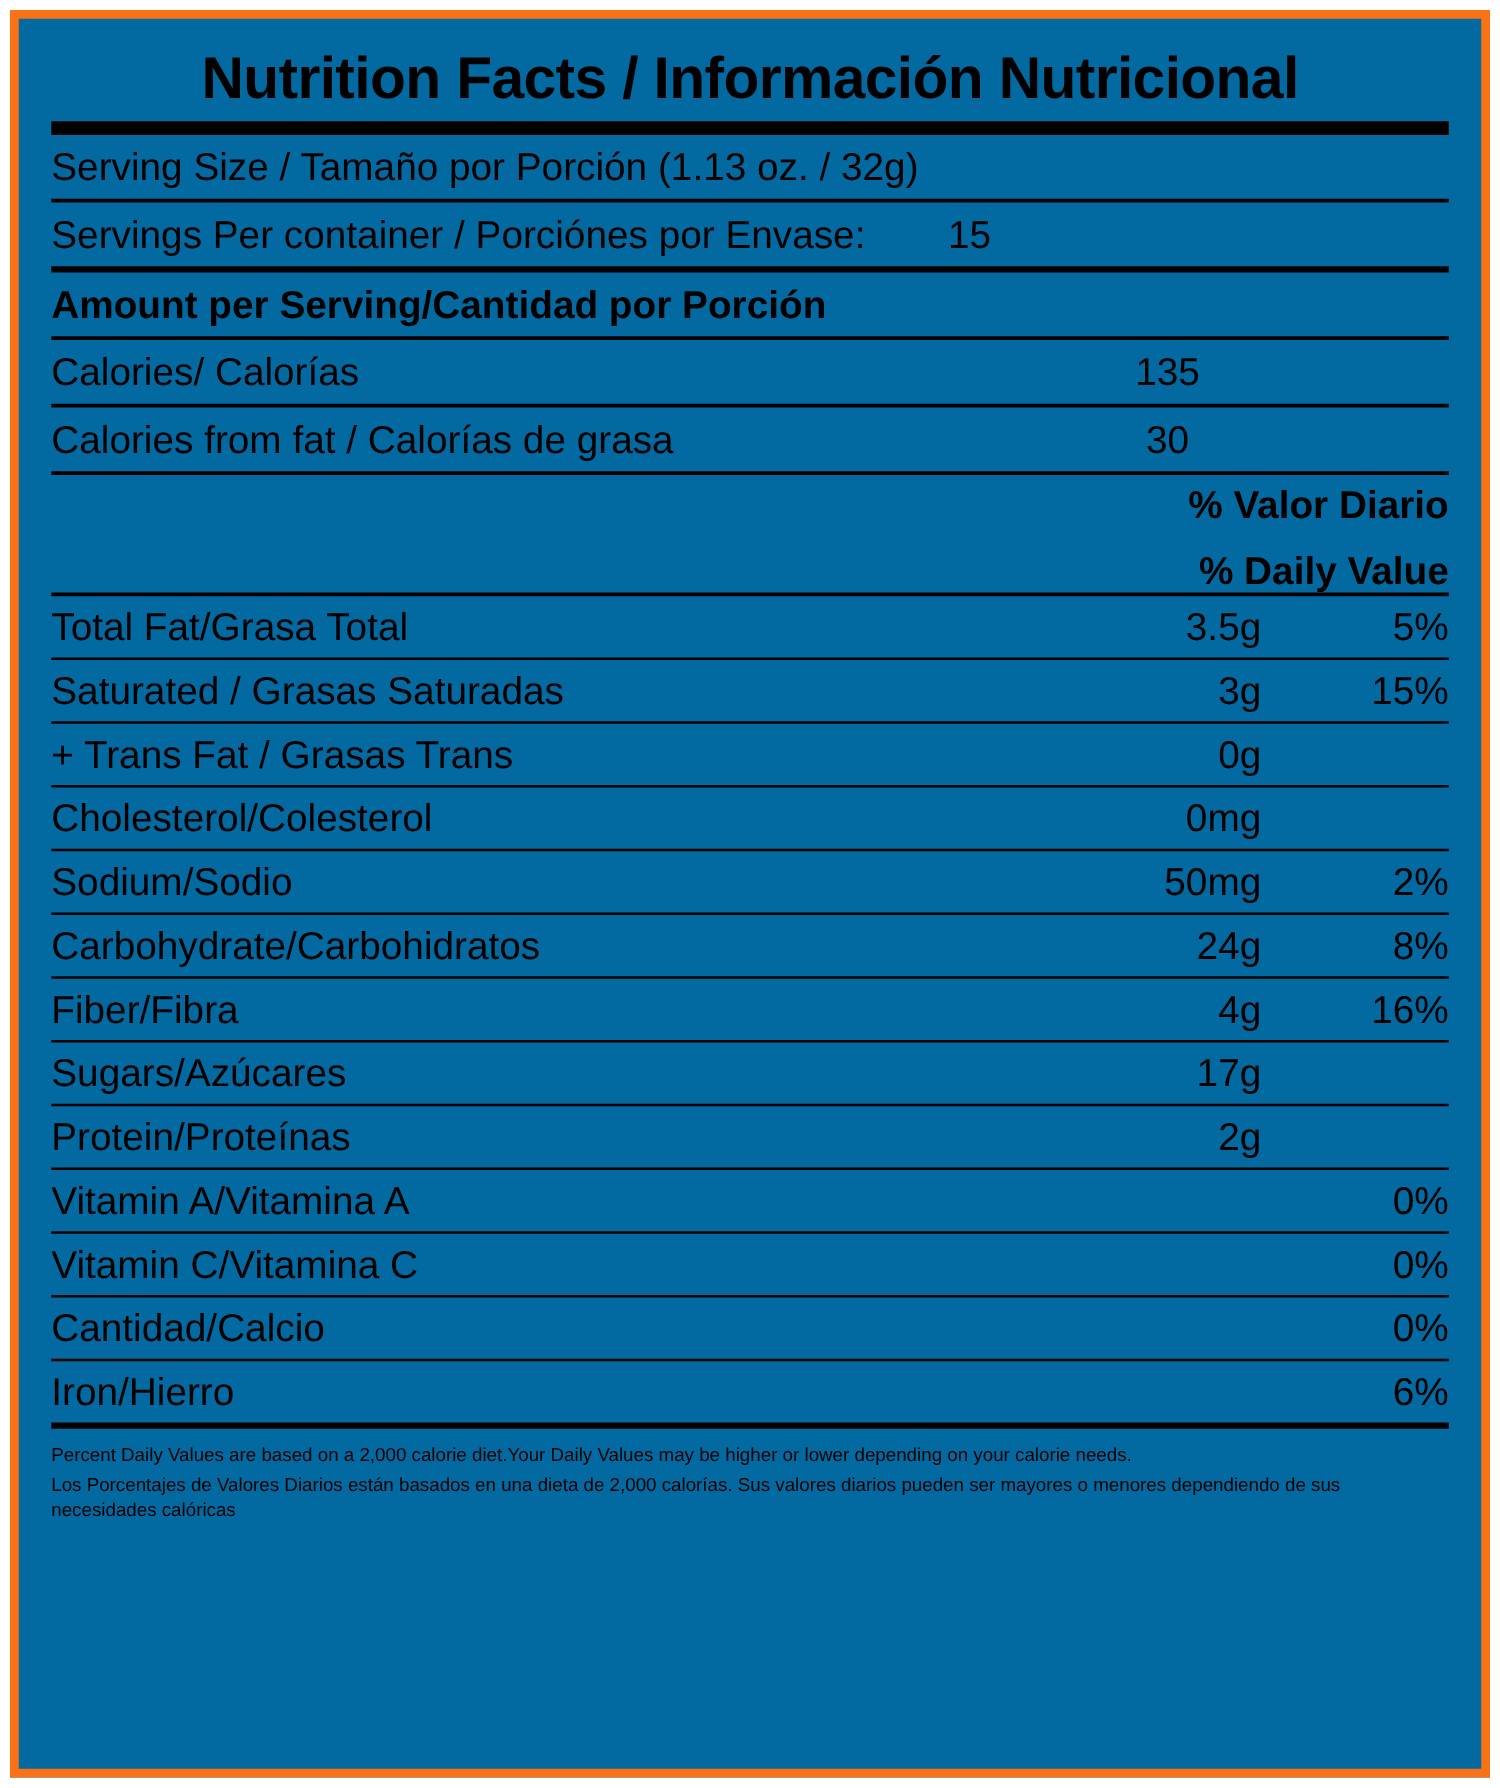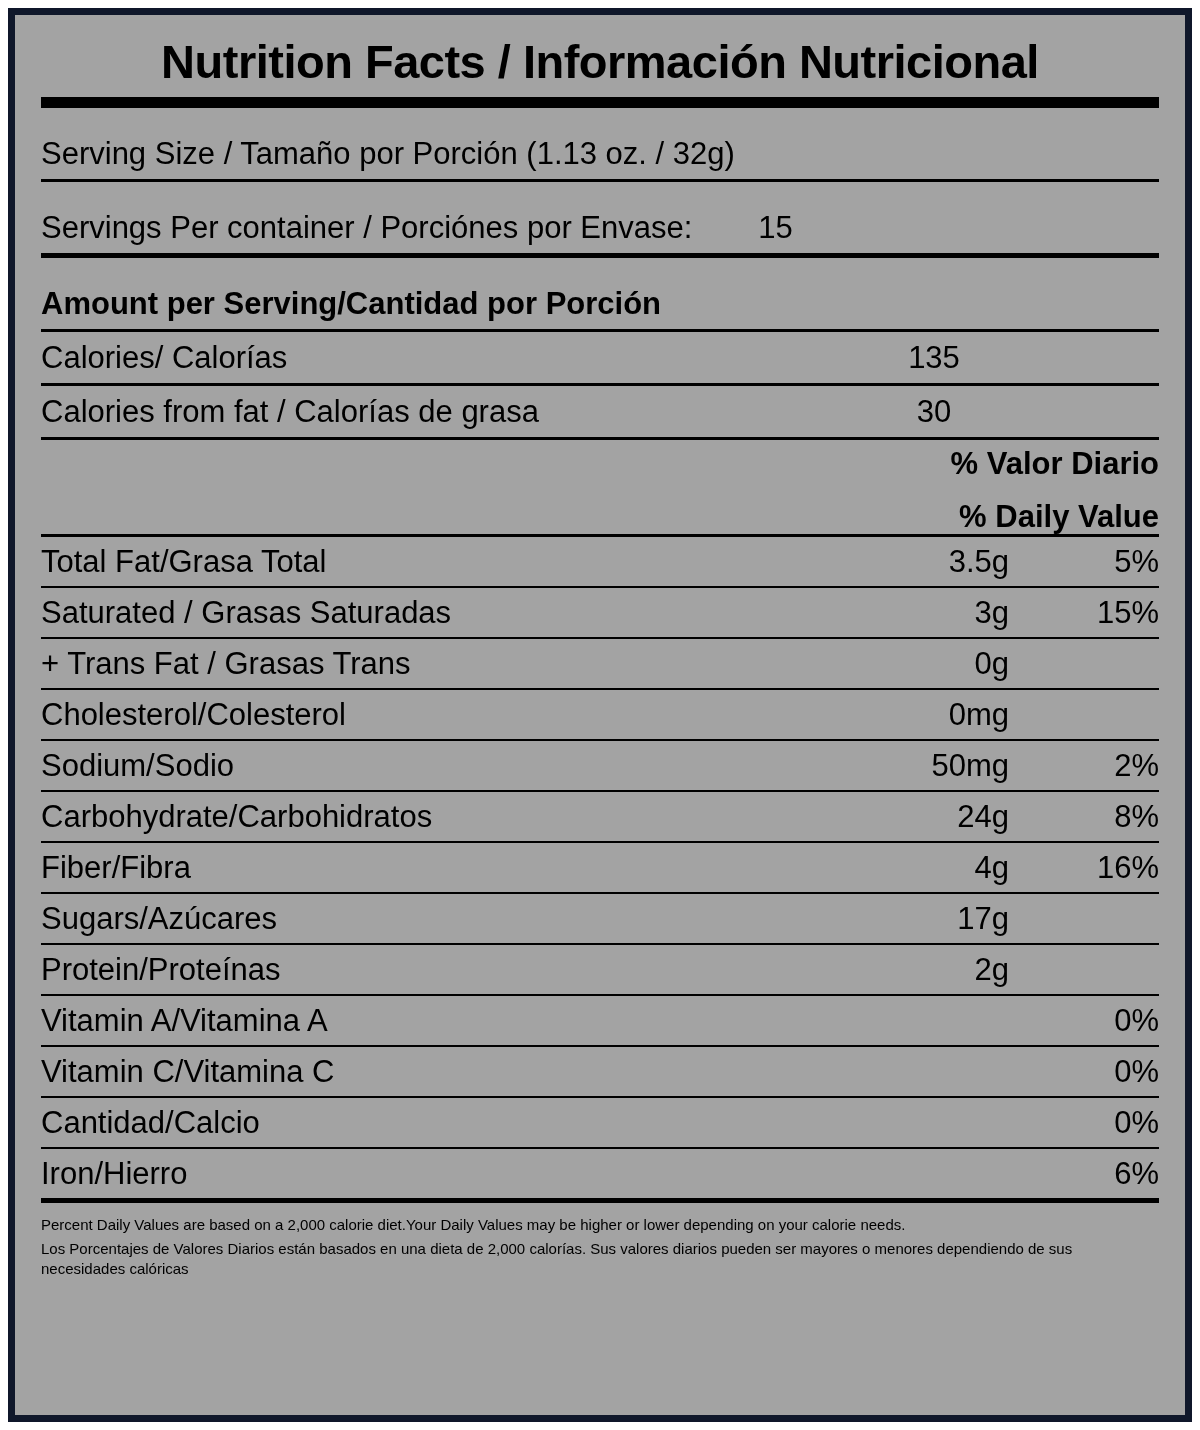--- a/index.html
+++ b/index.html
@@ -18,22 +18,22 @@
     background: #ffffff;
     position: relative;
   }
   .panel {
     position: absolute;
     left: 8px;
     top: 8px;
     width: 1184px;
     height: 1414px;
     box-sizing: border-box;
-    border: 7px solid #0f172a;
-    background: #a3a3a3;
+    border: 7px solid #f97316;
+    background: #0369a1;
     padding: 0;
   }
   .inner {
     box-sizing: border-box;
     padding: 10px 26px 10px 26px;
   }
   .title {
     font-size: 47px;
     font-weight: bold;
     text-align: center;
@@ -92,21 +92,20 @@
   }
   .dv-head.second {
     padding: 8px 0 12px 0;
   }
   .serv-row {
     display: flex;
     align-items: flex-end;
     font-size: 31px;
     line-height: 1.0;
     padding: 10px 0 10px 0;
-    margin-top: 20px;
   }
   .serv-row .label {
     flex: 0 0 auto;
     white-space: nowrap;
   }
   .serv-row .value {
     flex: 0 0 auto;
     margin-left: 66px;
     white-space: nowrap;
   }

